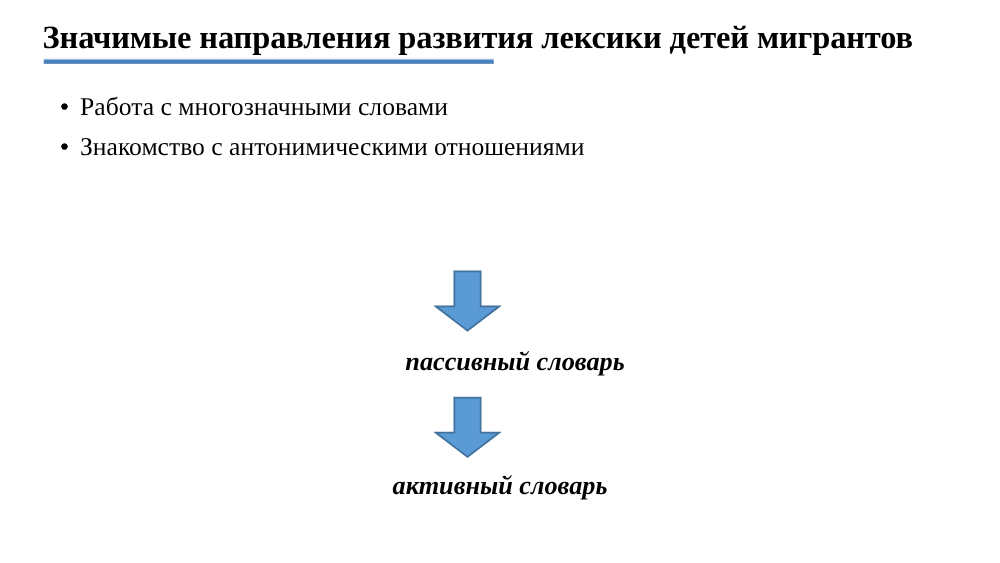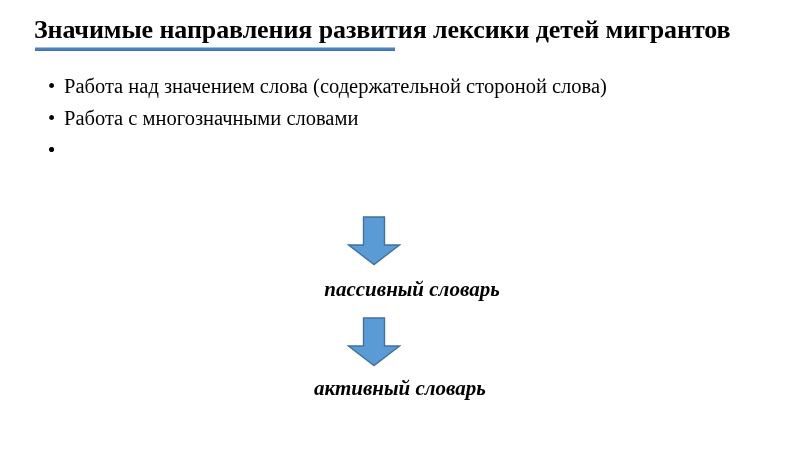--- a/index.html
+++ b/index.html
@@ -112,31 +112,31 @@
 <div class="slide">
 
   <div class="title-block">
     <div class="title-text">Значимые направления развития лексики детей мигрантов</div>
     <div class="title-rule"></div>
   </div>
 
   <ul class="bullet-list">
     <li class="bullet-item">
       <span class="bullet-dot">•</span>
-      <span>Работа над значением слова (содержательной стороной слова)</span>
     </li>
     <li class="bullet-item">
       <span class="bullet-dot">•</span>
       <span>Работа с многозначными словами</span>
     </li>
     <li class="bullet-item">
       <span class="bullet-dot">•</span>
     </li>
     <li class="bullet-item">
       <span class="bullet-dot">•</span>
+      <span>Знакомство с антонимическими отношениями</span>
     </li>
   </ul>
 
   <div class="arrow arrow-1">
     <svg viewBox="0 0 54 50" xmlns="http://www.w3.org/2000/svg" aria-hidden="true">
       <polygon points="16.5,1 37.5,1 37.5,29 52.5,29 27,48.5 1.5,29 16.5,29" fill="#5b9bd5" stroke="#41719c" stroke-width="1.4" stroke-linejoin="miter"></polygon>
     </svg>
   </div>
 
   <div class="flow-label flow-label-1">пассивный словарь</div>

